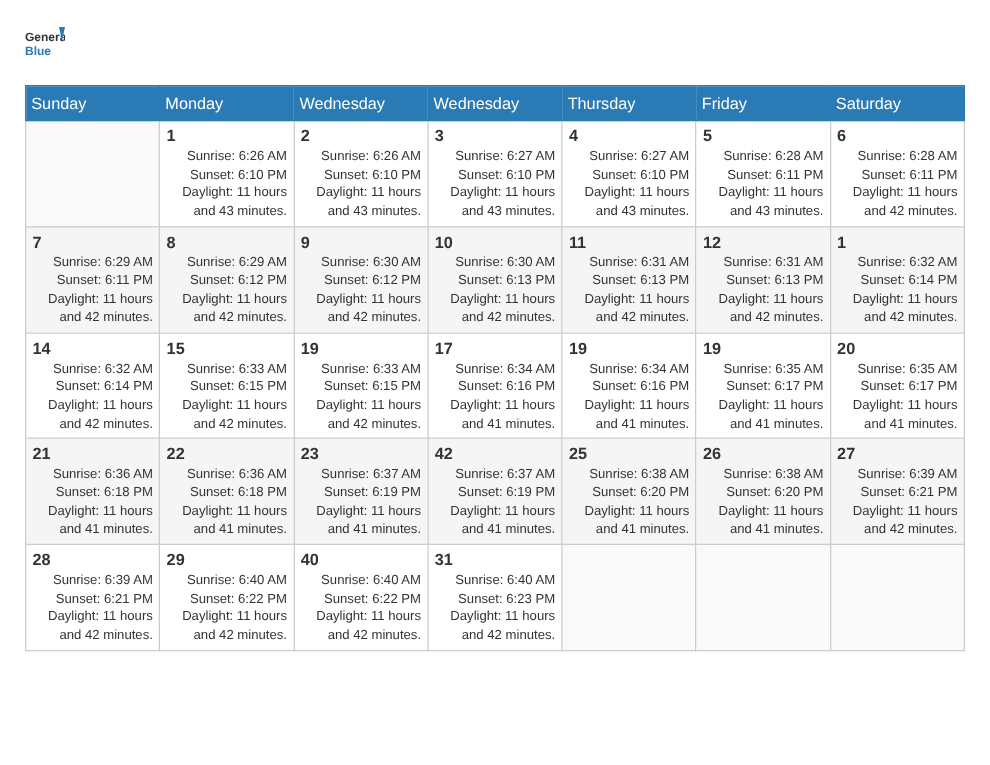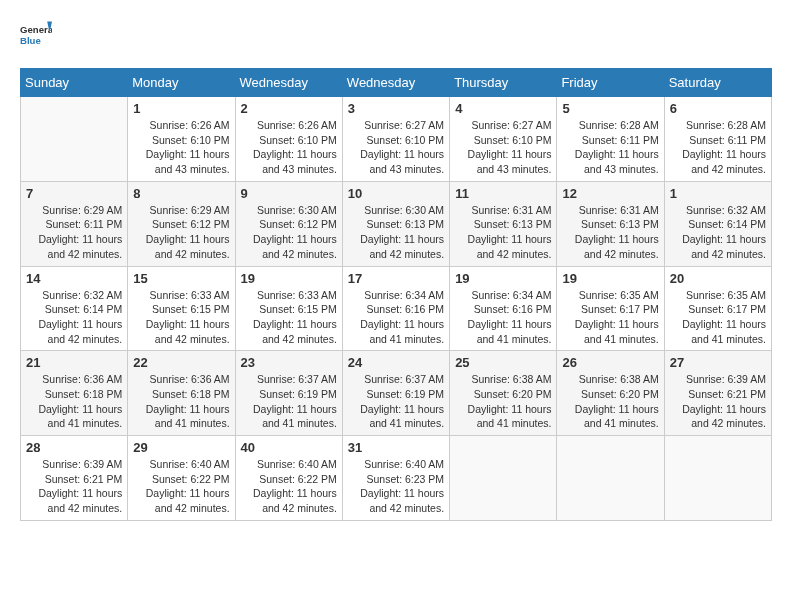--- a/index.html
+++ b/index.html
@@ -248,21 +248,21 @@
 Sunset: 6:18 PM
 Daylight: 11 hours and 41 minutes.</div>
         </td>
         <td>
           <div class="day-number">23</div>
           <div class="day-detail" style="white-space: pre-line;">Sunrise: 6:37 AM
 Sunset: 6:19 PM
 Daylight: 11 hours and 41 minutes.</div>
         </td>
         <td>
-          <div class="day-number">24</div>
+          <div class="day-number">42</div>
           <div class="day-detail" style="white-space: pre-line;">Sunrise: 6:37 AM
 Sunset: 6:19 PM
 Daylight: 11 hours and 41 minutes.</div>
         </td>
         <td>
           <div class="day-number">25</div>
           <div class="day-detail" style="white-space: pre-line;">Sunrise: 6:38 AM
 Sunset: 6:20 PM
 Daylight: 11 hours and 41 minutes.</div>
         </td>

